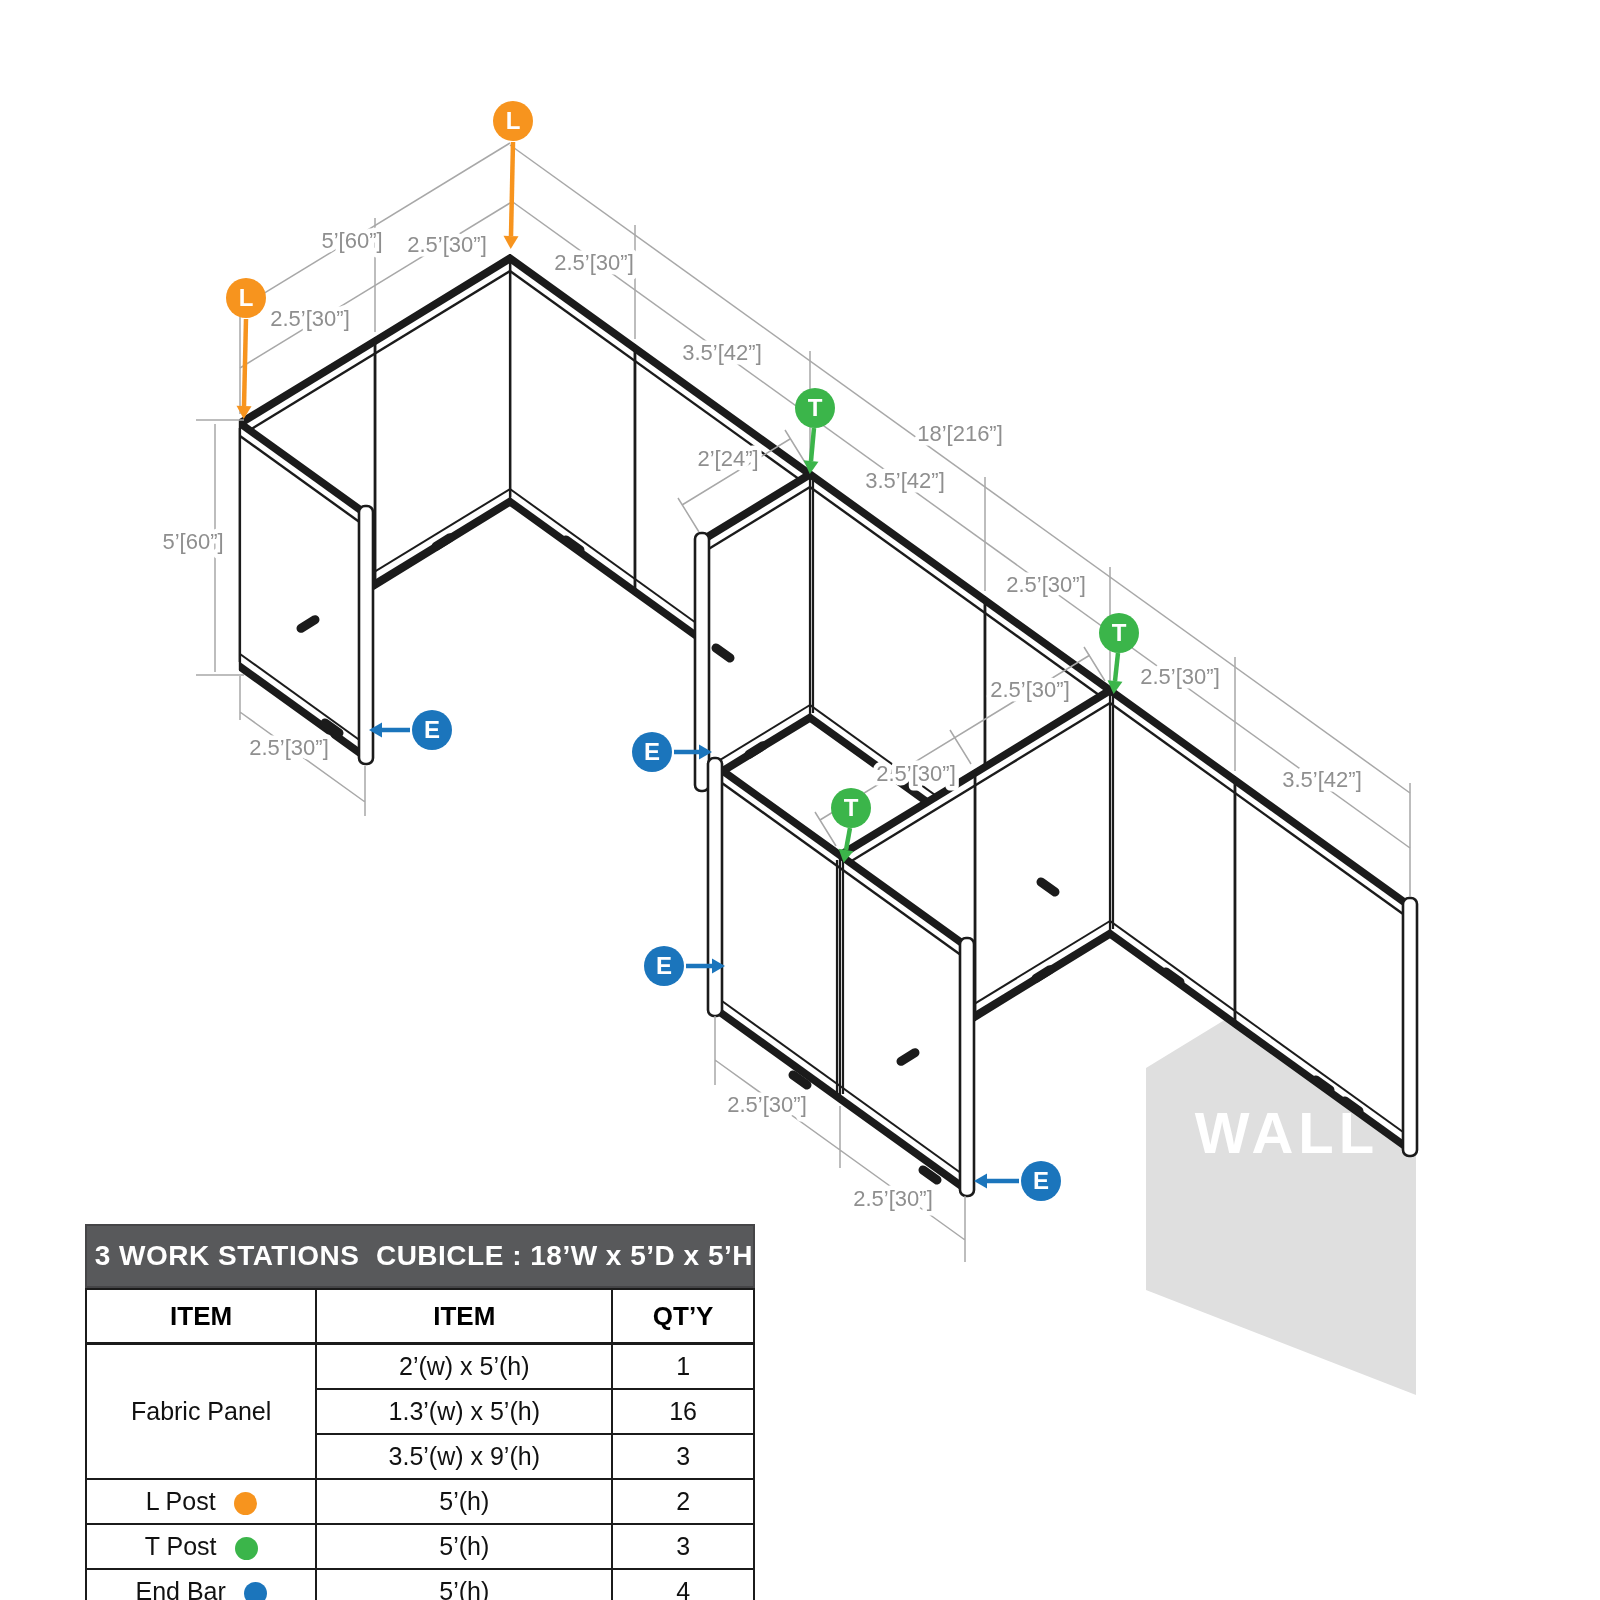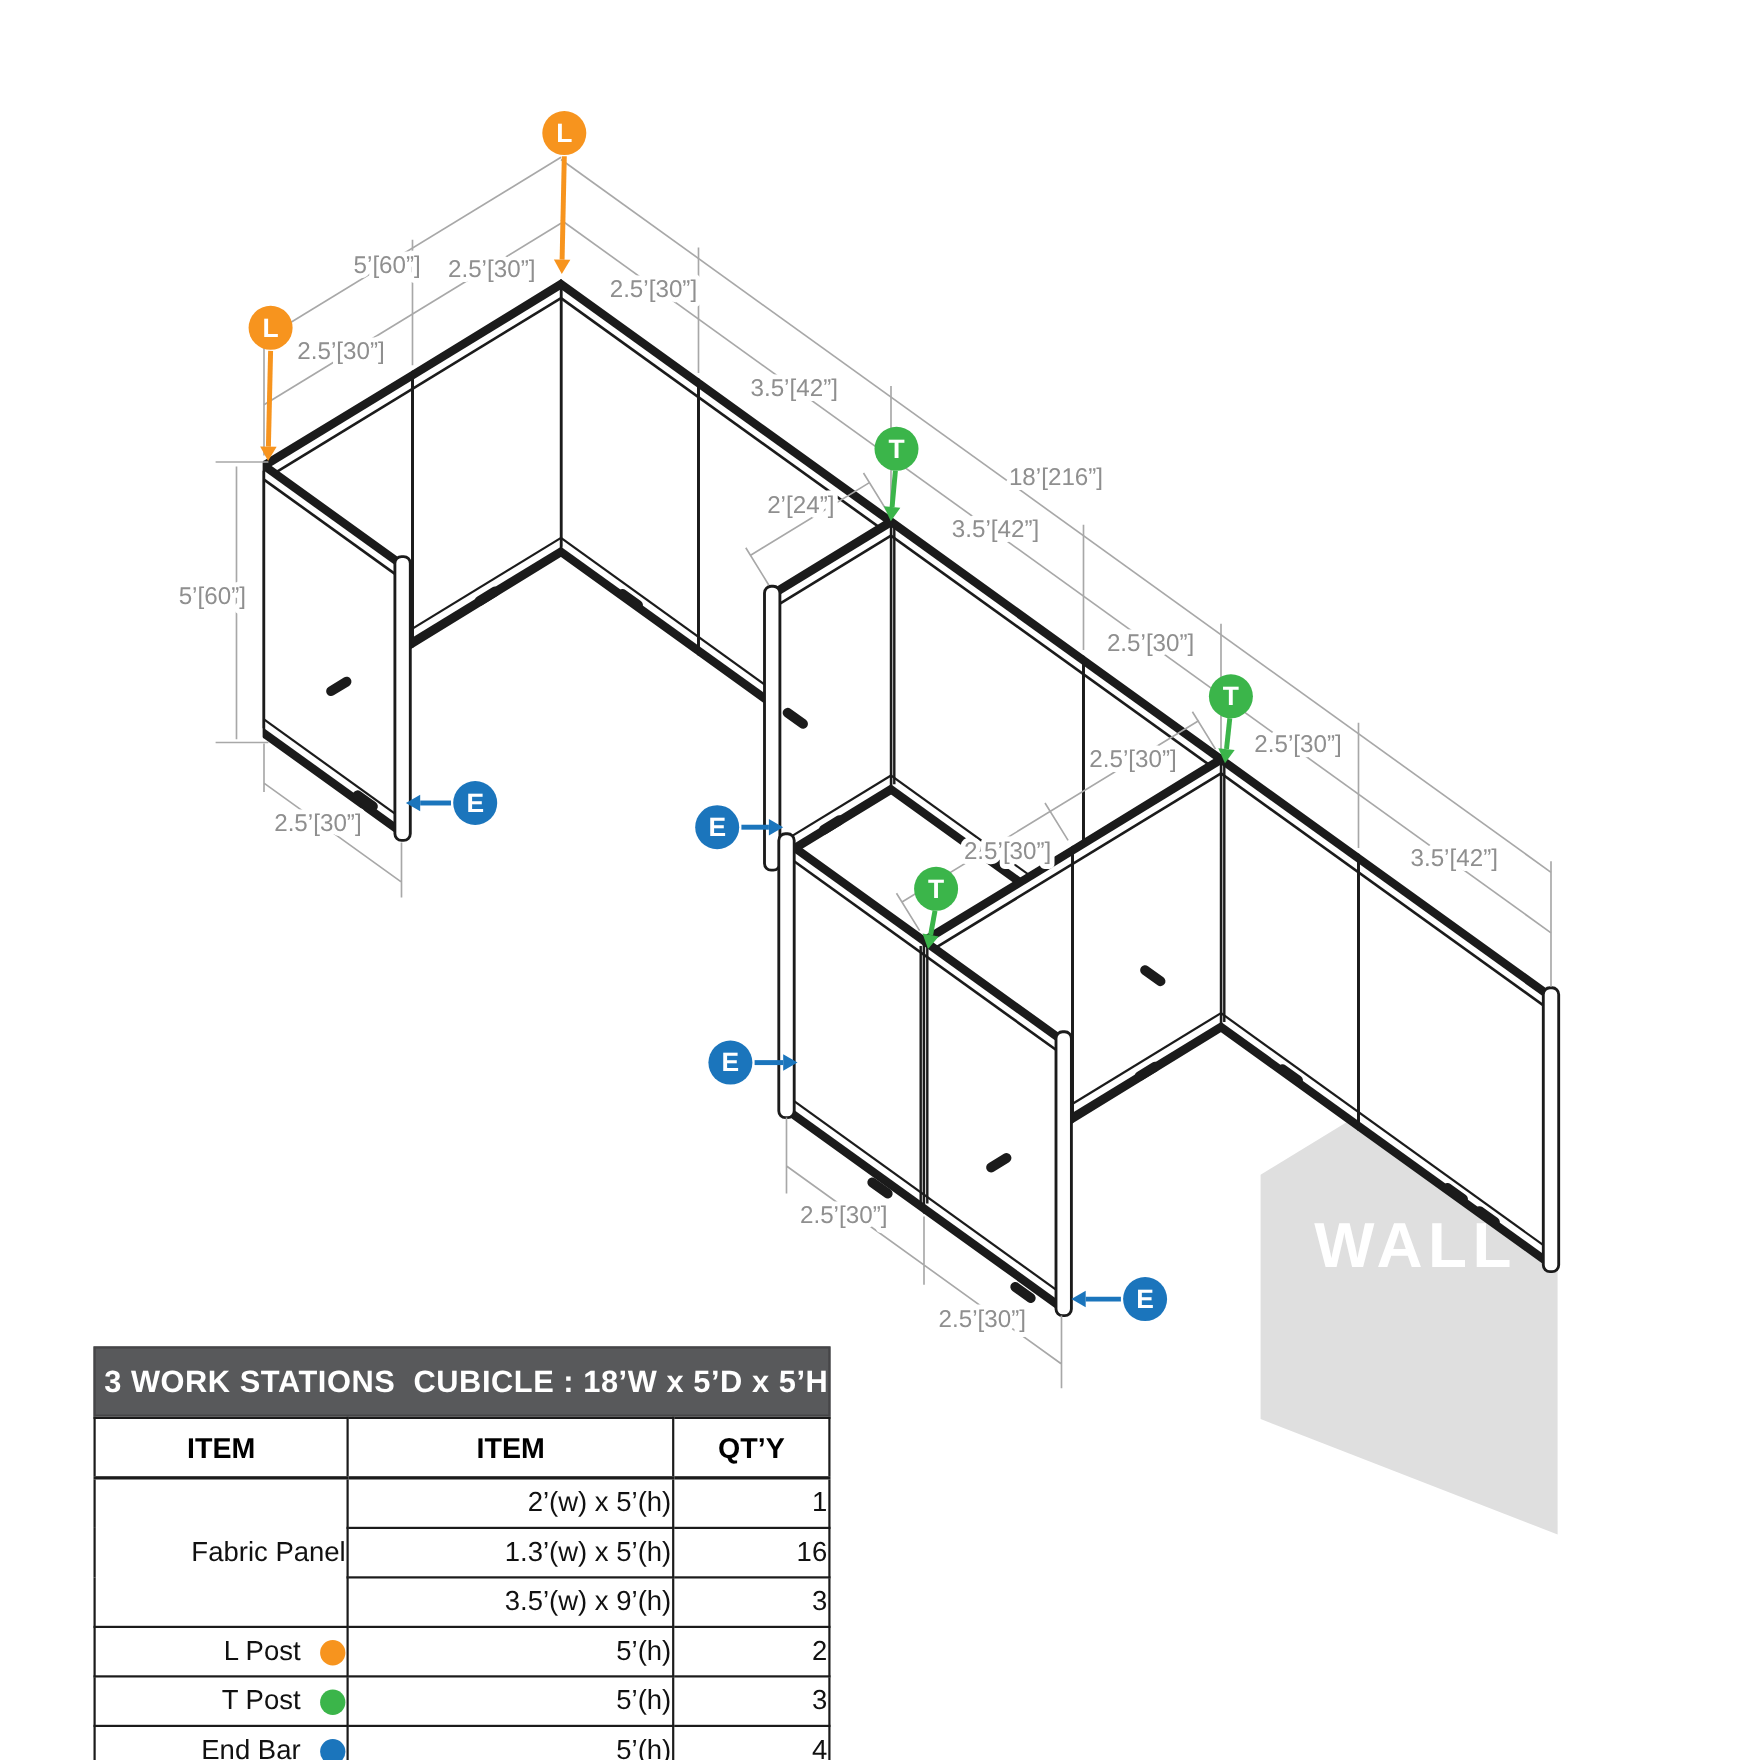--- a/index.html
+++ b/index.html
@@ -20,21 +20,21 @@
   .badgeletter{font:bold 24px "Liberation Sans",sans-serif;fill:#ffffff;text-anchor:middle;}
   .foot{stroke:#1b1b1b;stroke-width:9;stroke-linecap:round;}
 
   .spec-table{position:absolute;left:85px;top:1224px;width:670px;}
   .spec-title{background:#58595B;border:2px solid #454547;color:#fff;font-weight:bold;
               font-size:28px;text-align:right;padding:14px 0;letter-spacing:0.5px;white-space:pre;}
   .spec-table table{width:100%;border-collapse:collapse;table-layout:fixed;background:#fff;
                     border:2px solid #1b1b1b;}
   .spec-table th{font-size:26px;font-weight:bold;height:50px;border:2px solid #1b1b1b;
                  border-bottom:3px solid #1b1b1b;}
-  .spec-table td{font-size:25px;text-align:right;height:41px;border:2px solid #1b1b1b;color:#111;}
+  .spec-table td{font-size:25px;text-align:center;height:41px;border:2px solid #1b1b1b;color:#111;}
   .col-item{width:34.5%;} .col-size{width:44.5%;} .col-qty{width:21%;}
   .itemcell{white-space:nowrap;}
   .dot{display:inline-block;width:23px;height:23px;border-radius:50%;margin-left:18px;vertical-align:middle;}
 </style>
 </head>
 <body>
 
 <div class="stage">
 
 <svg width="1600" height="1600" viewBox="0 0 1600 1600">

